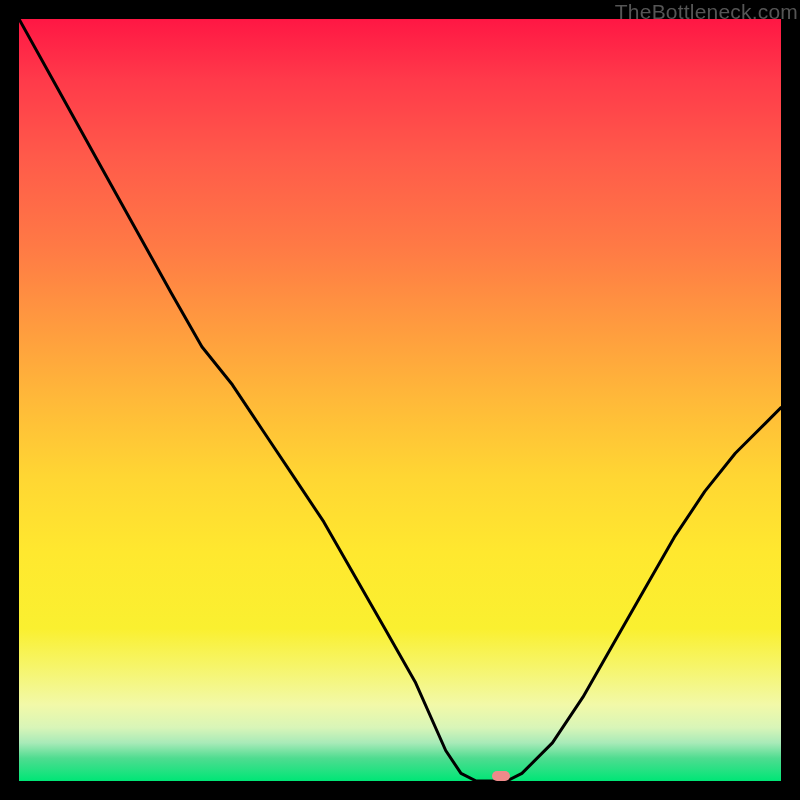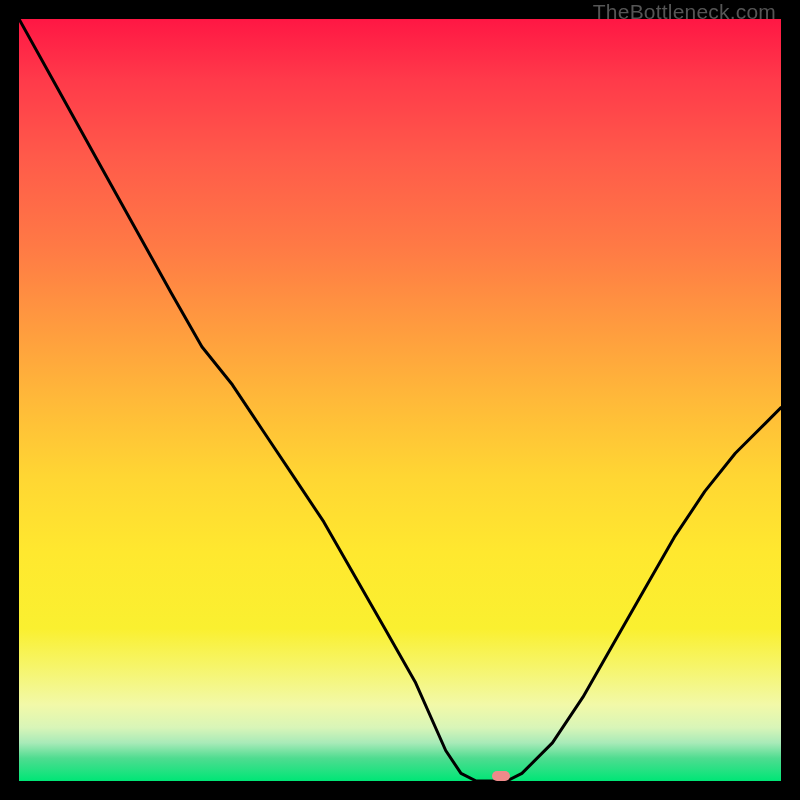--- a/index.html
+++ b/index.html
@@ -32,21 +32,21 @@
       #d8f5b8 93%,
       #a8eab8 95%,
       #4fdc90 97%,
       #00e676 100%
     );
     overflow: hidden;
   }
   .watermark {
     position: absolute;
     top: 0px;
-    right: 24px;
+    right: 2px;
     color: #555;
     font-size: 21px;
     font-family: Arial, sans-serif;
     letter-spacing: 0.2px;
     user-select: none;
   }
   svg.curve {
     position: absolute;
     left: 0;
     top: 0;

